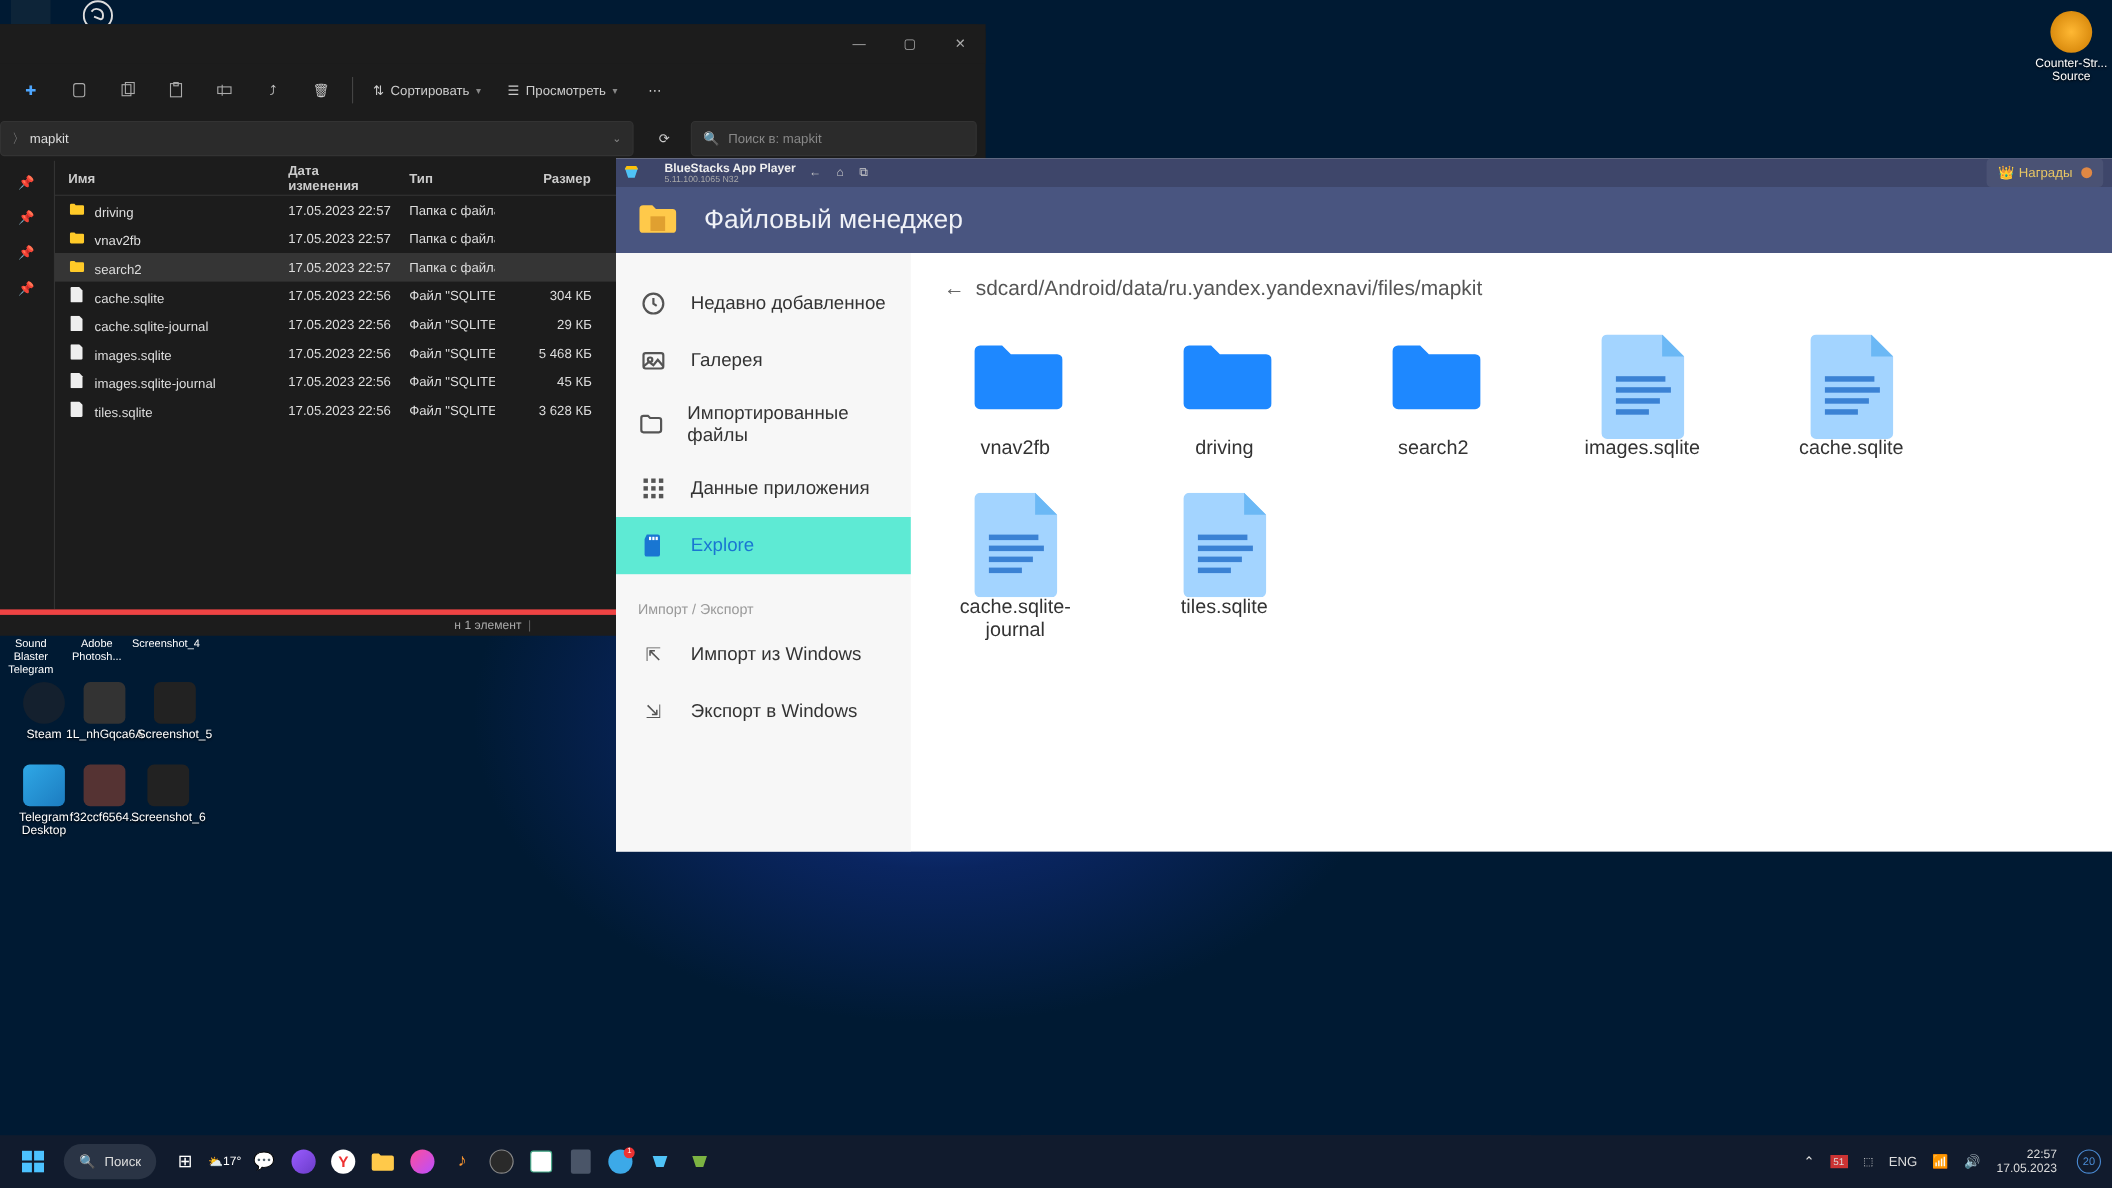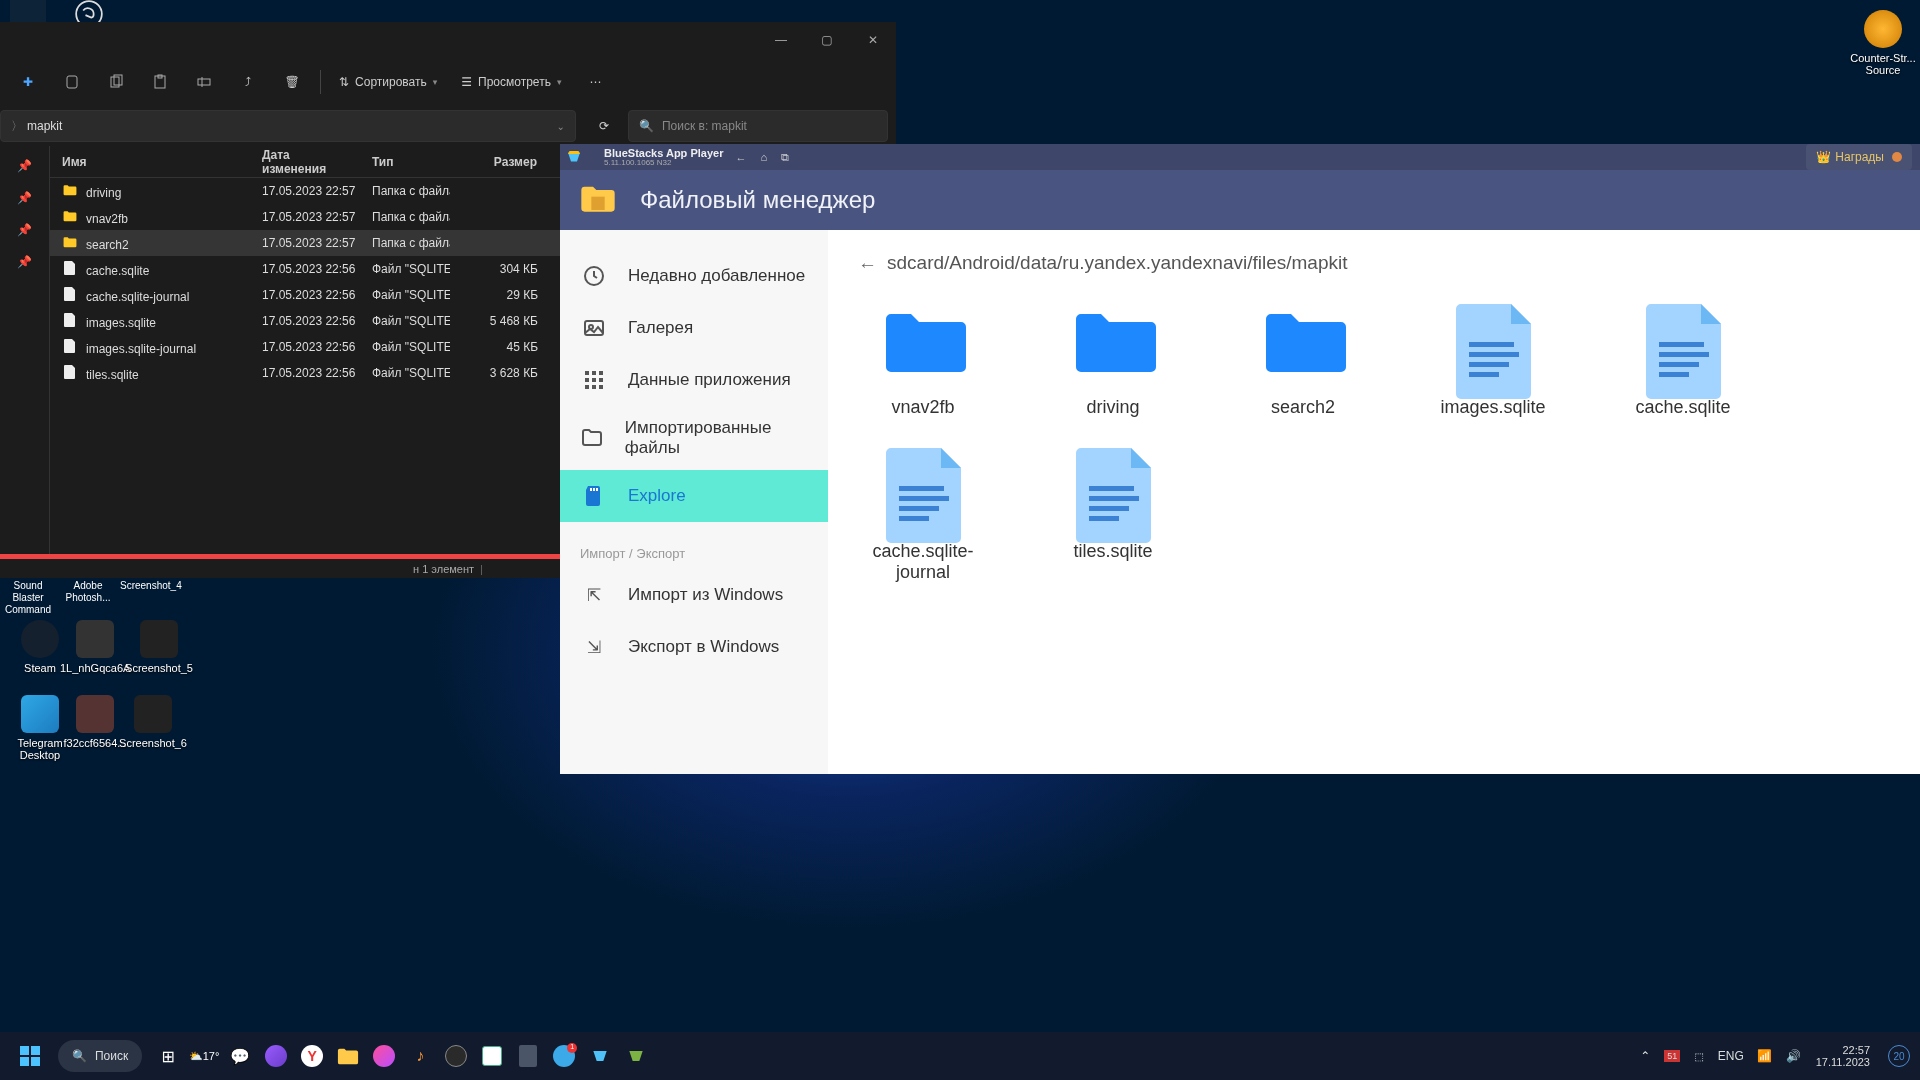--- a/index.html
+++ b/index.html
@@ -91,21 +91,21 @@
 </head>
 <body>
 
 <div class="desktop-bg"></div>
 
 <div class="desktop-icon" style="left:1848px;top:10px">
   <div class="ico" style="background:radial-gradient(circle,#ffb833,#cc7a00);border-radius:50%;"></div>
   <div class="label">Counter-Str... Source</div>
 </div>
 
-<div style="position:absolute;left:2px;top:580px;color:#fff;font-size:10px;line-height:1.2;width:52px;text-align:center;">Sound Blaster Command</div>
+<div style="position:absolute;left:2px;top:580px;color:#fff;font-size:10px;line-height:1.2;width:52px;text-align:center;">Sound Blaster Telegram</div>
 <div style="position:absolute;left:62px;top:580px;color:#fff;font-size:10px;line-height:1.2;width:52px;text-align:center;">Adobe Photosh...</div>
 <div style="position:absolute;left:120px;top:580px;color:#fff;font-size:10px;line-height:1.2;width:52px;text-align:center;">Screenshot_4</div>
 
 <div class="desktop-icon" style="left:5px;top:620px">
     <div class="ico" style="background:#14202e;border-radius:50%;"></div>
     <div class="label">Steam</div>
   </div>
 <div class="desktop-icon" style="left:60px;top:620px">
     <div class="ico" style="background:#333"></div>
     <div class="label">1L_nhGqca6A</div>
@@ -342,45 +342,45 @@
           </div>
           <div class="bs-nav">
             <div class="nicon">
               <svg width="24" height="24" viewBox="0 0 24 24" fill="none" stroke="currentColor" stroke-width="2">
                 <rect x="3" y="5" width="18" height="14" rx="2"></rect>
                 <circle cx="9" cy="11" r="2"></circle>
                 <path d="M3 17l5-4 4 3 4-5 5 6"></path>
               </svg>
             </div>
             <span>Галерея</span>
+          </div>
+          <div class="bs-nav">
+            <div class="nicon">
+              <svg width="24" height="24" viewBox="0 0 24 24" fill="none" stroke="currentColor" stroke-width="2">
+                <path d="M3 6a2 2 0 012-2h4l2 2h8a2 2 0 012 2v9a2 2 0 01-2 2H5a2 2 0 01-2-2V6z"></path>
+              </svg>
+            </div>
+            <span>Импортированные файлы</span>
           </div>
           <div class="bs-nav">
             <div class="nicon">
               <svg width="24" height="24" viewBox="0 0 24 24" fill="currentColor">
                 <rect x="3" y="3" width="4" height="4"></rect>
                 <rect x="10" y="3" width="4" height="4"></rect>
                 <rect x="17" y="3" width="4" height="4"></rect>
                 <rect x="3" y="10" width="4" height="4"></rect>
                 <rect x="10" y="10" width="4" height="4"></rect>
                 <rect x="17" y="10" width="4" height="4"></rect>
                 <rect x="3" y="17" width="4" height="4"></rect>
                 <rect x="10" y="17" width="4" height="4"></rect>
                 <rect x="17" y="17" width="4" height="4"></rect>
               </svg>
             </div>
             <span>Данные приложения</span>
           </div>
-          <div class="bs-nav">
-            <div class="nicon">
-              <svg width="24" height="24" viewBox="0 0 24 24" fill="none" stroke="currentColor" stroke-width="2">
-                <path d="M3 6a2 2 0 012-2h4l2 2h8a2 2 0 012 2v9a2 2 0 01-2 2H5a2 2 0 01-2-2V6z"></path>
-              </svg>
-            </div>
-            <span>Импортированные файлы</span>
-          </div>
           <div class="bs-nav active">
             <div class="nicon">
               <svg width="24" height="24" viewBox="0 0 24 24" fill="currentColor">
                 <path d="M6 2h10a2 2 0 012 2v16a2 2 0 01-2 2H6a2 2 0 01-2-2V6l2-4z"></path>
                 <rect x="8" y="4" width="2" height="3" fill="#fff"></rect>
                 <rect x="11" y="4" width="2" height="3" fill="#fff"></rect>
                 <rect x="14" y="4" width="2" height="3" fill="#fff"></rect>
               </svg>
             </div>
             <span>Explore</span>
@@ -530,17 +530,17 @@
 
   <div class="tray">
     <span>⌃</span>
     <span style="background:#c33;padding:1px 3px;font-size:9px">51</span>
     <span style="font-size:10px">⬚</span>
     <span>ENG</span>
     <span>📶</span>
     <span>🔊</span>
     <div class="clock">
       <div>22:57</div>
-      <div>17.11.2023</div>
+      <div>17.05.2023</div>
     </div>
     <div style="width:22px;height:22px;border:1px solid #4a8bd4;border-radius:50%;display:flex;align-items:center;justify-content:center;font-size:10px;color:#4a8bd4">20</div>
   </div>
 </div>
 
 </body></html>

